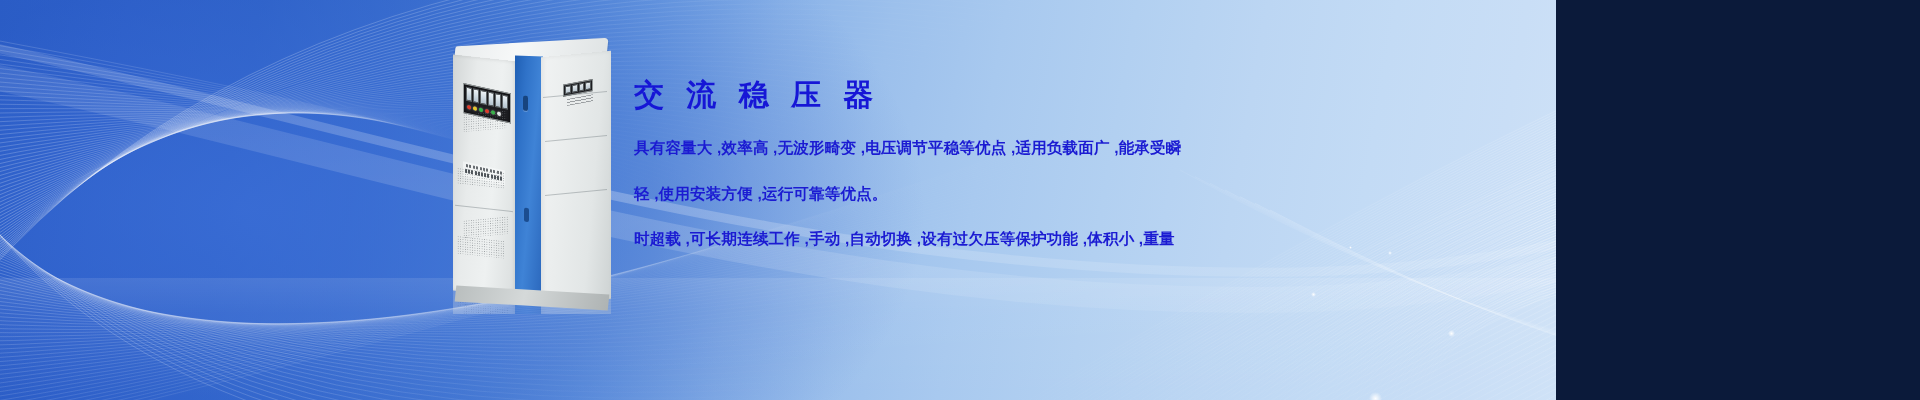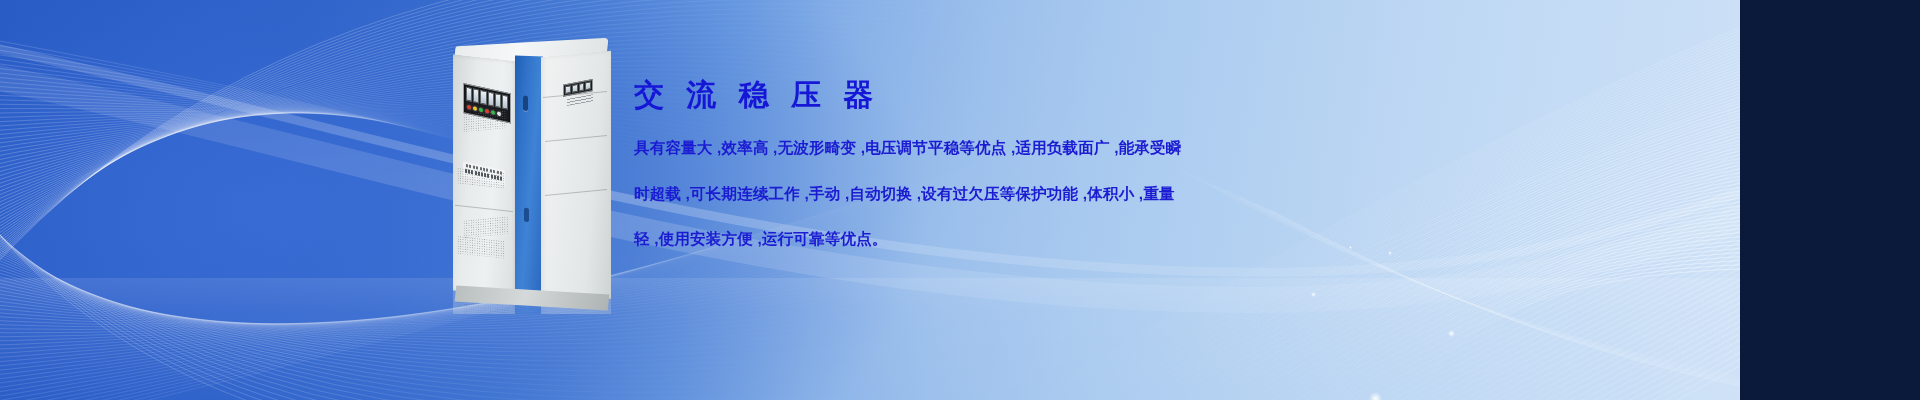--- a/index.html
+++ b/index.html
@@ -3,21 +3,21 @@
 <meta charset="utf-8">
 <title>AC Voltage Stabilizer Banner</title>
 <style>
   html, body {
     margin: 0;
     padding: 0;
     background: #0b1a3a;
   }
   #banner {
     position: relative;
-    width: 1740px;
+    width: 1556px;
     height: 400px;
     overflow: hidden;
     font-family: "Liberation Sans", "DejaVu Sans", sans-serif;
     
     background:
       radial-gradient(ellipse 900px 520px at 250px 210px,
                       rgba(58,108,214,0.75) 0%,
                       rgba(42,88,196,0.35) 45%,
                       rgba(30,70,180,0) 75%),
       linear-gradient(100deg,
@@ -655,17 +655,17 @@
 
     <div class="seam s1"></div>
     <div class="seam s2"></div>
     <div class="seam s3"></div>
     <div class="seam s4"></div>
   </div>
 
   <div id="copy">
     <h1 id="headline">交 流 稳 压 器</h1>
     <p class="body-line">具有容量大 ,效率高 ,无波形畸变 ,电压调节平稳等优点 ,适用负载面广 ,能承受瞬</p>
+    <p class="body-line">轻 ,使用安装方便 ,运行可靠等优点。</p>
     <p class="body-line">时超载 ,可长期连续工作 ,手动 ,自动切换 ,设有过欠压等保护功能 ,体积小 ,重量</p>
-    <p class="body-line">轻 ,使用安装方便 ,运行可靠等优点。</p>
   </div>
 
 </div>
 
 </body></html>

